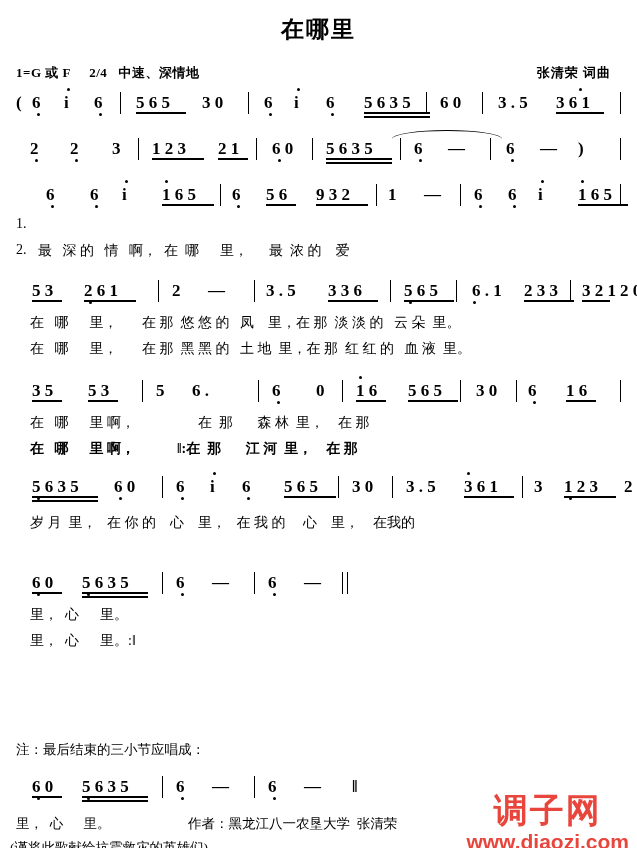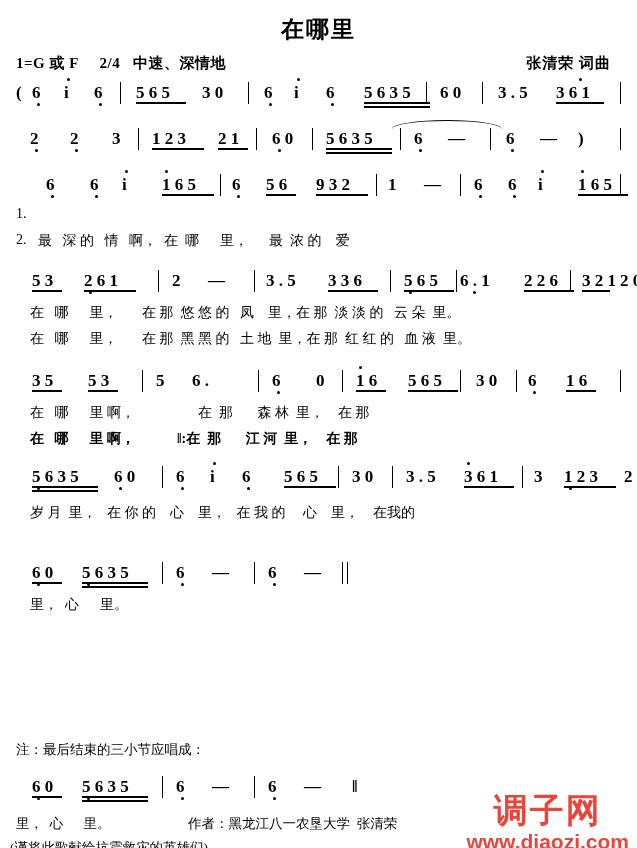--- a/index.html
+++ b/index.html
@@ -21,22 +21,22 @@
     font-size: 23px;
     font-weight: bold;
     margin-top: 14px;
     letter-spacing: 2px;
     font-family: "Liberation Serif", serif;
   }
 
   .meta-row {
     position: relative;
     height: 26px;
-    margin-top: 9px;
-    font-size: 15px;
+    margin-top: 19px;
+    font-size: 13px;
     font-weight: bold;
     text-align: center;
   }
   .meta-left {
     position: absolute; left: 16px; top: 0;
     letter-spacing: 0.5px;
     white-space: pre;
   }
   .meta-right {
     position: absolute; right: 26px; top: 0;
@@ -270,22 +270,22 @@
 
   <div class="system" style="height:94px; margin-top:6px;">
     <div class="notes">
       <span class="n" style="left:16px;">5 3</span>
       <span class="n" style="left:68px;">2 6 1</span>
       <span class="n" style="left:156px;">2</span>
       <span class="n" style="left:192px;">—</span>
       <span class="n" style="left:250px;">3 . 5</span>
       <span class="n" style="left:312px;">3 3 6</span>
       <span class="n" style="left:388px;">5 6 5</span>
-      <span class="n" style="left:444px;">6 . 1</span>
-      <span class="n" style="left:508px;">2 2 6</span>
+      <span class="n" style="left:456px;">6 . 1</span>
+      <span class="n" style="left:508px;">2 3 3</span>
       <span class="n" style="left:566px;">3 2 1</span>
       <span class="n" style="left:604px;">2 0</span>
 
       <span class="beam" style="left:16px; width:30px; top:22px;"></span>
       <span class="beam" style="left:68px; width:52px; top:22px;"></span>
       <span class="beam" style="left:312px; width:50px; top:22px;"></span>
       <span class="beam" style="left:388px; width:50px; top:22px;"></span>
       <span class="beam" style="left:508px; width:50px; top:22px;"></span>
       <span class="beam" style="left:566px; width:28px; top:22px;"></span>
 
@@ -404,20 +404,23 @@
       <span class="dotu" style="left:257px; top:23px;"></span>
 
       <span class="barline" style="left:146px;"></span>
       <span class="barline" style="left:238px;"></span>
       <span class="barline" style="left:326px;"></span>
       <span class="barline" style="left:331px;"></span>
     </div>
     <div class="lyric-line" style="top:6px;">
       <span class="ly" style="left:14px;">里，  心      里。</span>
     </div>
+    <div class="lyric-line" style="top:10px;">
+      <span class="ly" style="left:14px;">里，  心      里。:‖</span>
+    </div>
   </div>
 
   <div style="position:absolute; left:16px; top:726px;">
     <span class="footer-note" style="position:relative;">注：最后结束的三小节应唱成：</span>
   </div>
 
   <div class="system" style="position:absolute; left:0; top:760px; width:637px; height:40px;">
     <div class="notes">
       <span class="n" style="left:16px;">6 0</span>
       <span class="n" style="left:66px;">5 6 3 5</span>

